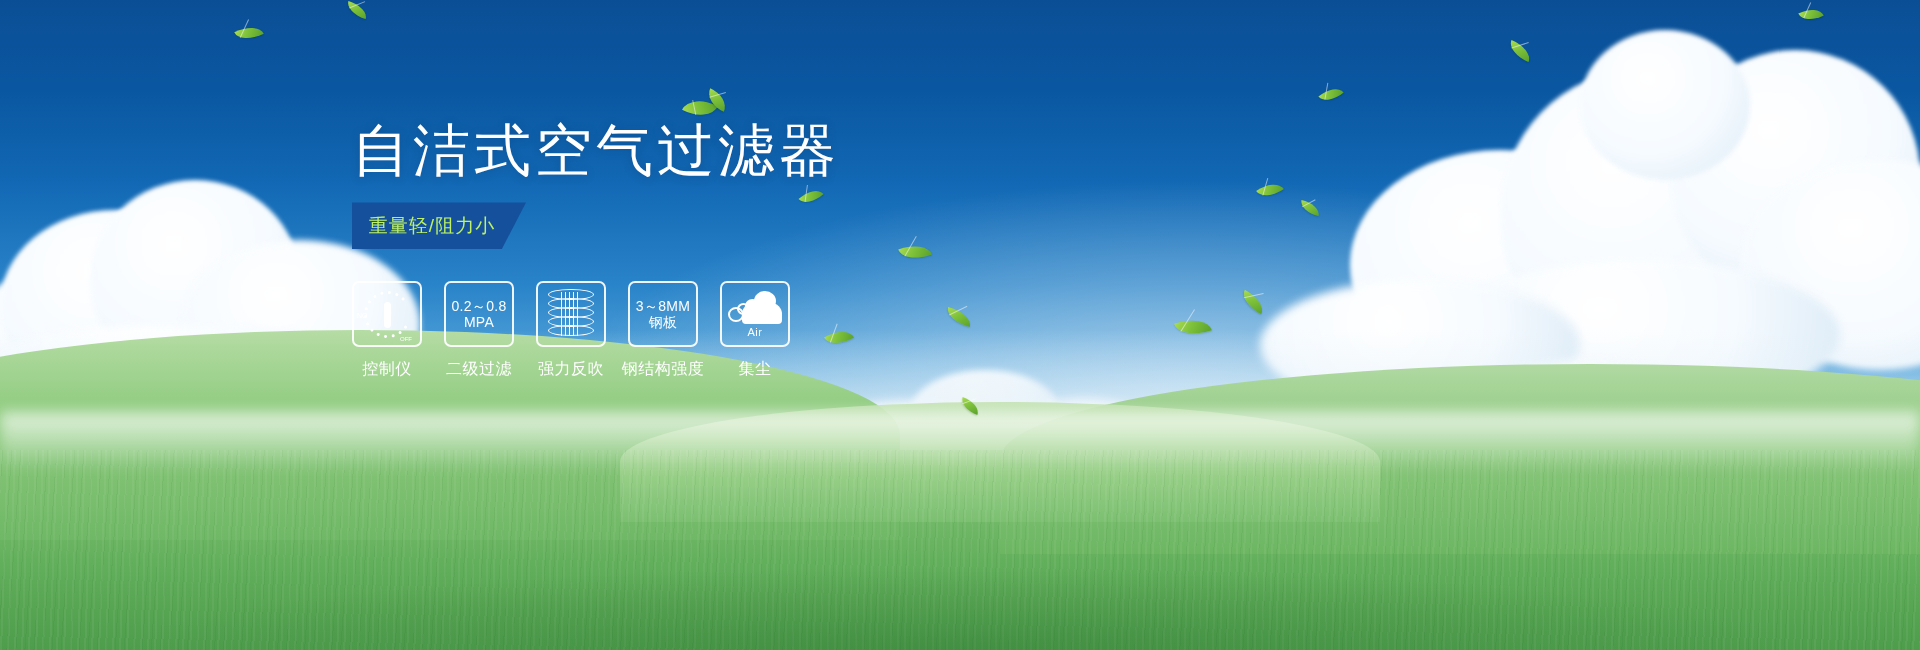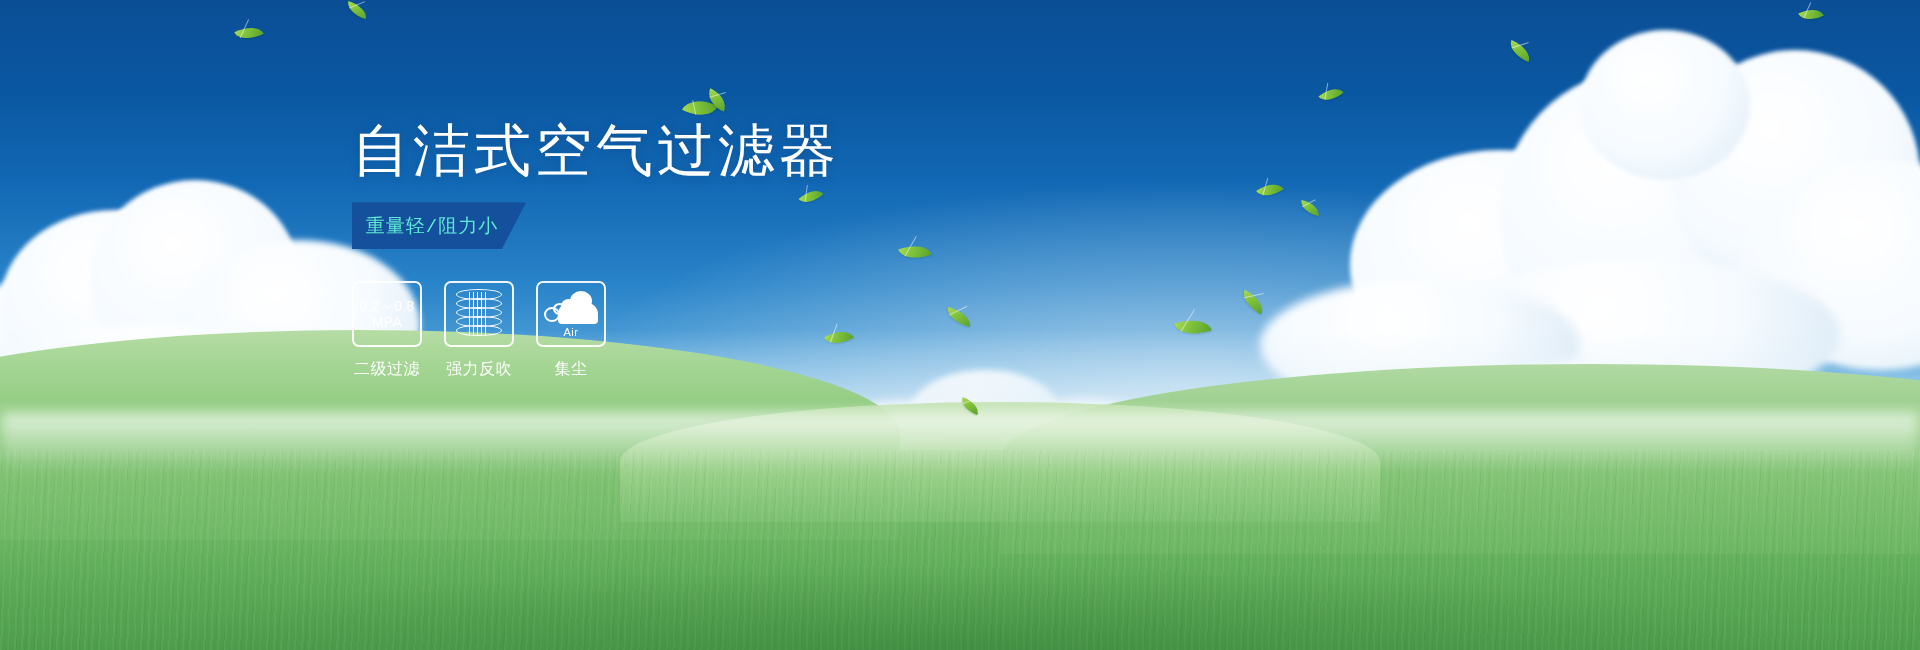--- a/index.html
+++ b/index.html
@@ -67,24 +67,23 @@
 
   .title{
     font-size:57px;line-height:1.06;color:#ffffff;letter-spacing:4px;
     font-weight:400;white-space:nowrap;text-shadow:0 1px 10px rgba(0,40,90,.25);
   }
 
   .tags{display:flex;align-items:stretch;margin-top:22px;height:47px;width:322px;}
   .tag{display:flex;align-items:center;justify-content:center;
        font-size:19px;letter-spacing:1px;}
   .tag-primary{
-    background:#14509c;color:#5eead4;width:174px;
+    background:#14509c;color:#bef264;width:174px;
     clip-path:polygon(0 0,100% 0,86% 100%,0 100%);
     padding-right:14px;
-    font-family:Liberation Mono, monospace;
   }
   .tag-secondary{
     background:#ffffff;color:#14509c;width:178px;margin-left:-26px;
     clip-path:polygon(14% 0,100% 0,100% 100%,0 100%);
     padding-left:14px;
   }
 
   .features{display:flex;margin-top:32px;gap:22px;}
   .feature{width:70px;display:flex;flex-direction:column;align-items:center;}
   .fbox{
@@ -205,20 +204,47 @@
     <div class="title">自洁式空气过滤器</div>
 
     <div class="tags">
       <div class="tag tag-primary">
         <span>重量轻/阻力小</span>
       </div>
     </div>
 
     <div class="features">
 
+      <div class="feature">
+        <div class="fbox">
+          <div class="gauge">
+            <div class="gauge-dots">
+              <i style="transform:rotate(35deg) translate(22px)"></i>
+              <i style="transform:rotate(55deg) translate(22px)"></i>
+              <i style="transform:rotate(75deg) translate(22px)"></i>
+              <i style="transform:rotate(95deg) translate(22px)"></i>
+              <i style="transform:rotate(115deg) translate(22px)"></i>
+              <i style="transform:rotate(135deg) translate(22px)"></i>
+              <i style="transform:rotate(155deg) translate(22px)"></i>
+              <i style="transform:rotate(175deg) translate(22px)"></i>
+              <i style="transform:rotate(195deg) translate(22px)"></i>
+              <i style="transform:rotate(215deg) translate(22px)"></i>
+              <i style="transform:rotate(235deg) translate(22px)"></i>
+              <i style="transform:rotate(255deg) translate(22px)"></i>
+              <i style="transform:rotate(275deg) translate(22px)"></i>
+              <i style="transform:rotate(295deg) translate(22px)"></i>
+              <i style="transform:rotate(315deg) translate(22px)"></i>
+            </div>
+            <div class="gauge-needle"></div>
+            <span class="g-no">NO</span>
+            <span class="g-off">OFF</span>
+          </div>
+        </div>
+        <div class="flabel">控制仪</div>
+      </div>
 
       <div class="feature">
         <div class="fbox">
           <div class="fbox-txt">
             <div>0.2～0.8</div>
             <div>MPA</div>
           </div>
         </div>
         <div class="flabel">二级过滤</div>
       </div>
@@ -230,20 +256,29 @@
             <div class="ell" style="top:0px;"></div>
             <div class="ell" style="top:9px;"></div>
             <div class="ell" style="top:18px;"></div>
             <div class="ell" style="top:27px;"></div>
             <div class="ell" style="top:36px;"></div>
           </div>
         </div>
         <div class="flabel">强力反吹</div>
       </div>
 
+      <div class="feature">
+        <div class="fbox">
+          <div class="fbox-txt">
+            <div>3～8MM</div>
+            <div>钢板</div>
+          </div>
+        </div>
+        <div class="flabel">钢结构强度</div>
+      </div>
 
       <div class="feature">
         <div class="fbox">
           <div class="cloudicon">
             <div class="cmain"></div>
             <div class="cpuff1"></div>
             <div class="cpuff2"></div>
             <div class="cpuff3"></div>
             <div class="cpuff4"></div>
           </div>

